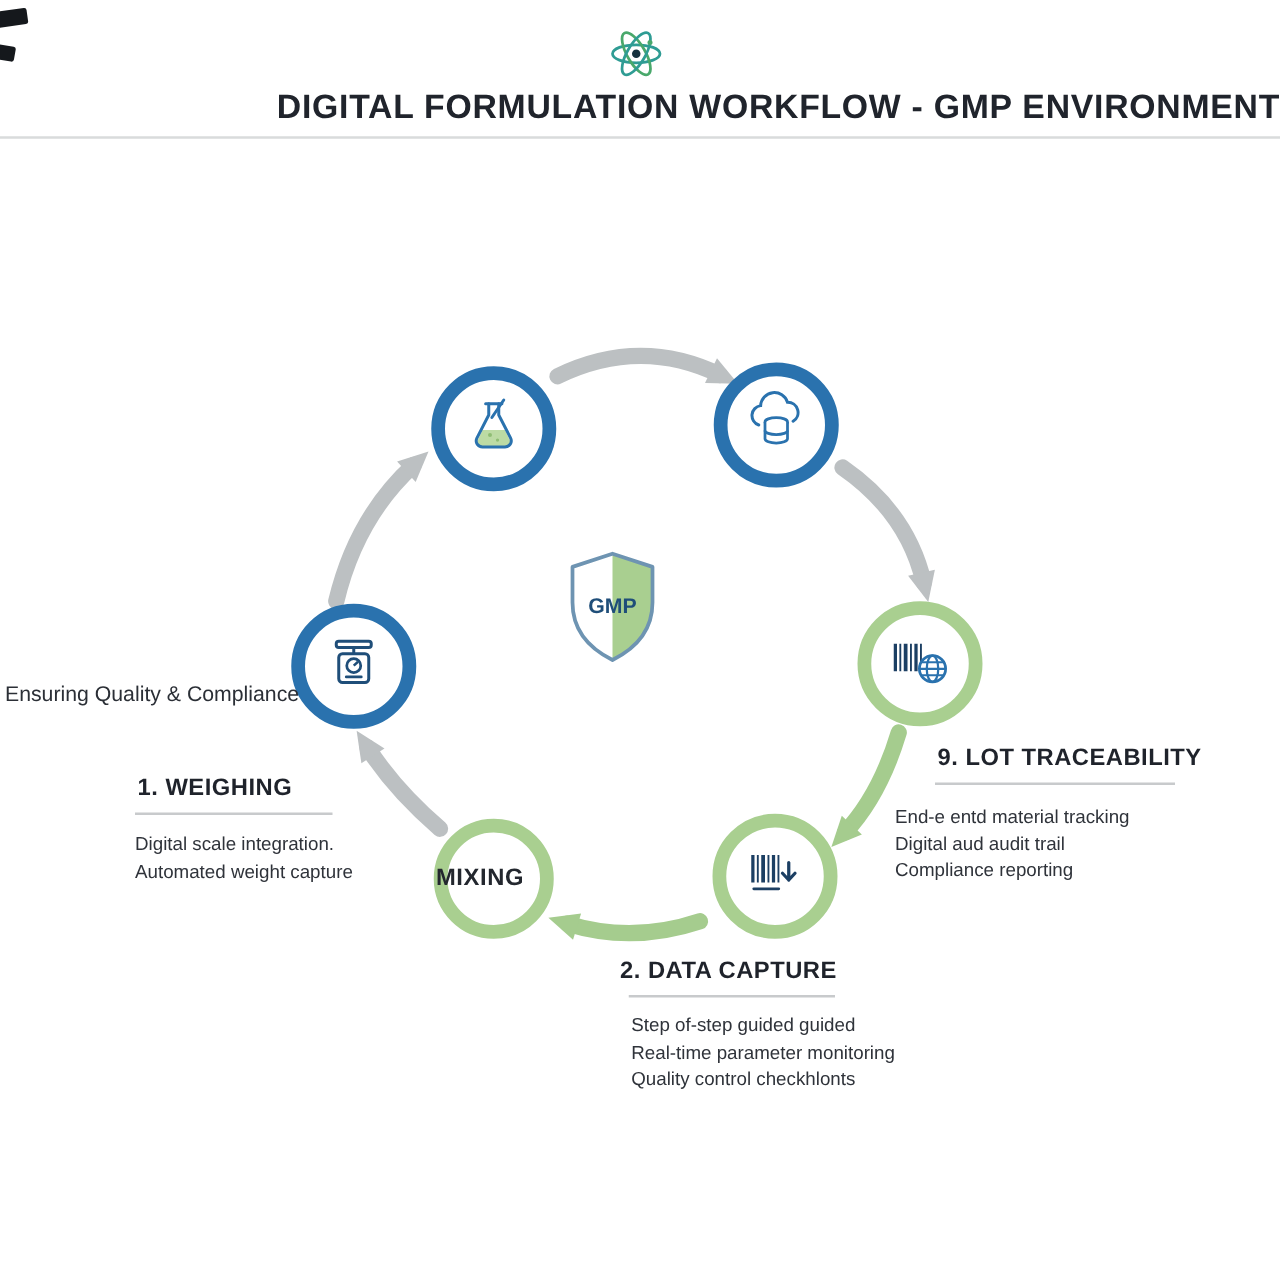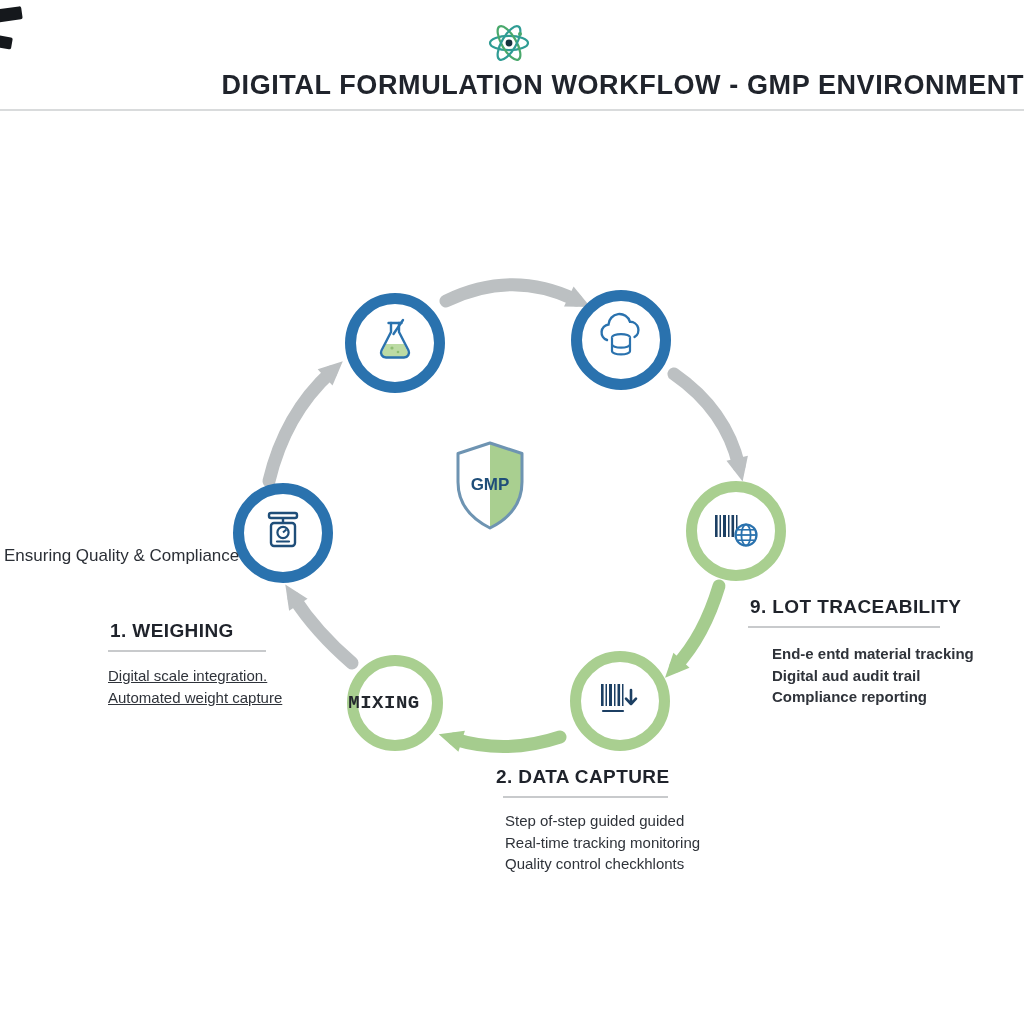--- a/index.html
+++ b/index.html
@@ -25,46 +25,46 @@
   .node{
     position:absolute;border-radius:50%;background:#fff;box-sizing:border-box;
     display:flex;align-items:center;justify-content:center;z-index:2;
   }
   .node.blue{border:11px solid #2a72ae;}
   .node.green{border:11px solid #a9cf90;}
   .node-flask{left:345px;top:293px;width:100px;height:100px;}
   .node-cloud{left:571px;top:290px;width:100px;height:100px;}
   .node-globe{left:686px;top:481px;width:100px;height:100px;}
   .node-capture{left:570px;top:651px;width:100px;height:100px;}
-  .node-mixing{left:347px;top:655px;width:96px;height:96px;font-family:Liberation Mono, monospace;}
+  .node-mixing{left:347px;top:655px;width:96px;height:96px;}
   .node-scale{left:233px;top:483px;width:100px;height:100px;}
   .mixing-label{
     font-size:19px;font-weight:800;letter-spacing:.5px;color:#23272e;
     margin-left:-22px;white-space:nowrap;
   }
 
   
   .shield{position:absolute;left:448px;top:438px;width:84px;height:96px;z-index:2;}
   .caption{
     position:absolute;left:4px;top:546px;width:1024px;
     font-size:17px;color:#2b2f36;z-index:3;
   }
 
   
   .step-heading{position:absolute;font-size:19px;font-weight:800;letter-spacing:.4px;color:#1f232b;z-index:3;white-space:nowrap;}
   .step-underline{position:absolute;height:2px;background:#c8cacc;z-index:3;}
   .step-lines{position:absolute;font-size:15px;color:#2f333a;line-height:21.5px;z-index:3;white-space:nowrap;}
 
   .h-weighing{left:110px;top:620px;}
   .u-weighing{left:108px;top:650px;width:158px;}
-  .l-weighing{left:108px;top:665px;text-decoration:underline;}
+  .l-weighing{left:108px;top:665px;}
 
   .h-lot{left:750px;top:596px;}
   .u-lot{left:748px;top:626px;width:192px;}
-  .l-lot{left:772px;top:643px;font-weight:bold;}
+  .l-lot{left:716px;top:643px;}
 
   .h-capture{left:496px;top:766px;}
   .u-capture{left:503px;top:796px;width:165px;}
   .l-capture{left:505px;top:810px;}
 </style>
 </head>
 <body>
 
 <div class="stage">
 
@@ -188,21 +188,21 @@
   <div class="step-underline u-weighing"></div>
   <div class="step-lines l-weighing">
     <div>Digital scale integration.</div>
     <div>Automated weight capture</div>
   </div>
 
   <div class="step-heading h-capture">2. DATA CAPTURE</div>
   <div class="step-underline u-capture"></div>
   <div class="step-lines l-capture">
     <div>Step of-step guided guided</div>
-    <div>Real-time tracking monitoring</div>
+    <div>Real-time parameter monitoring</div>
     <div>Quality control checkhlonts</div>
   </div>
 
   <div class="step-heading h-lot">9. LOT TRACEABILITY</div>
   <div class="step-underline u-lot"></div>
   <div class="step-lines l-lot">
     <div>End-e entd material tracking</div>
     <div>Digital aud audit trail</div>
     <div>Compliance reporting</div>
   </div>

